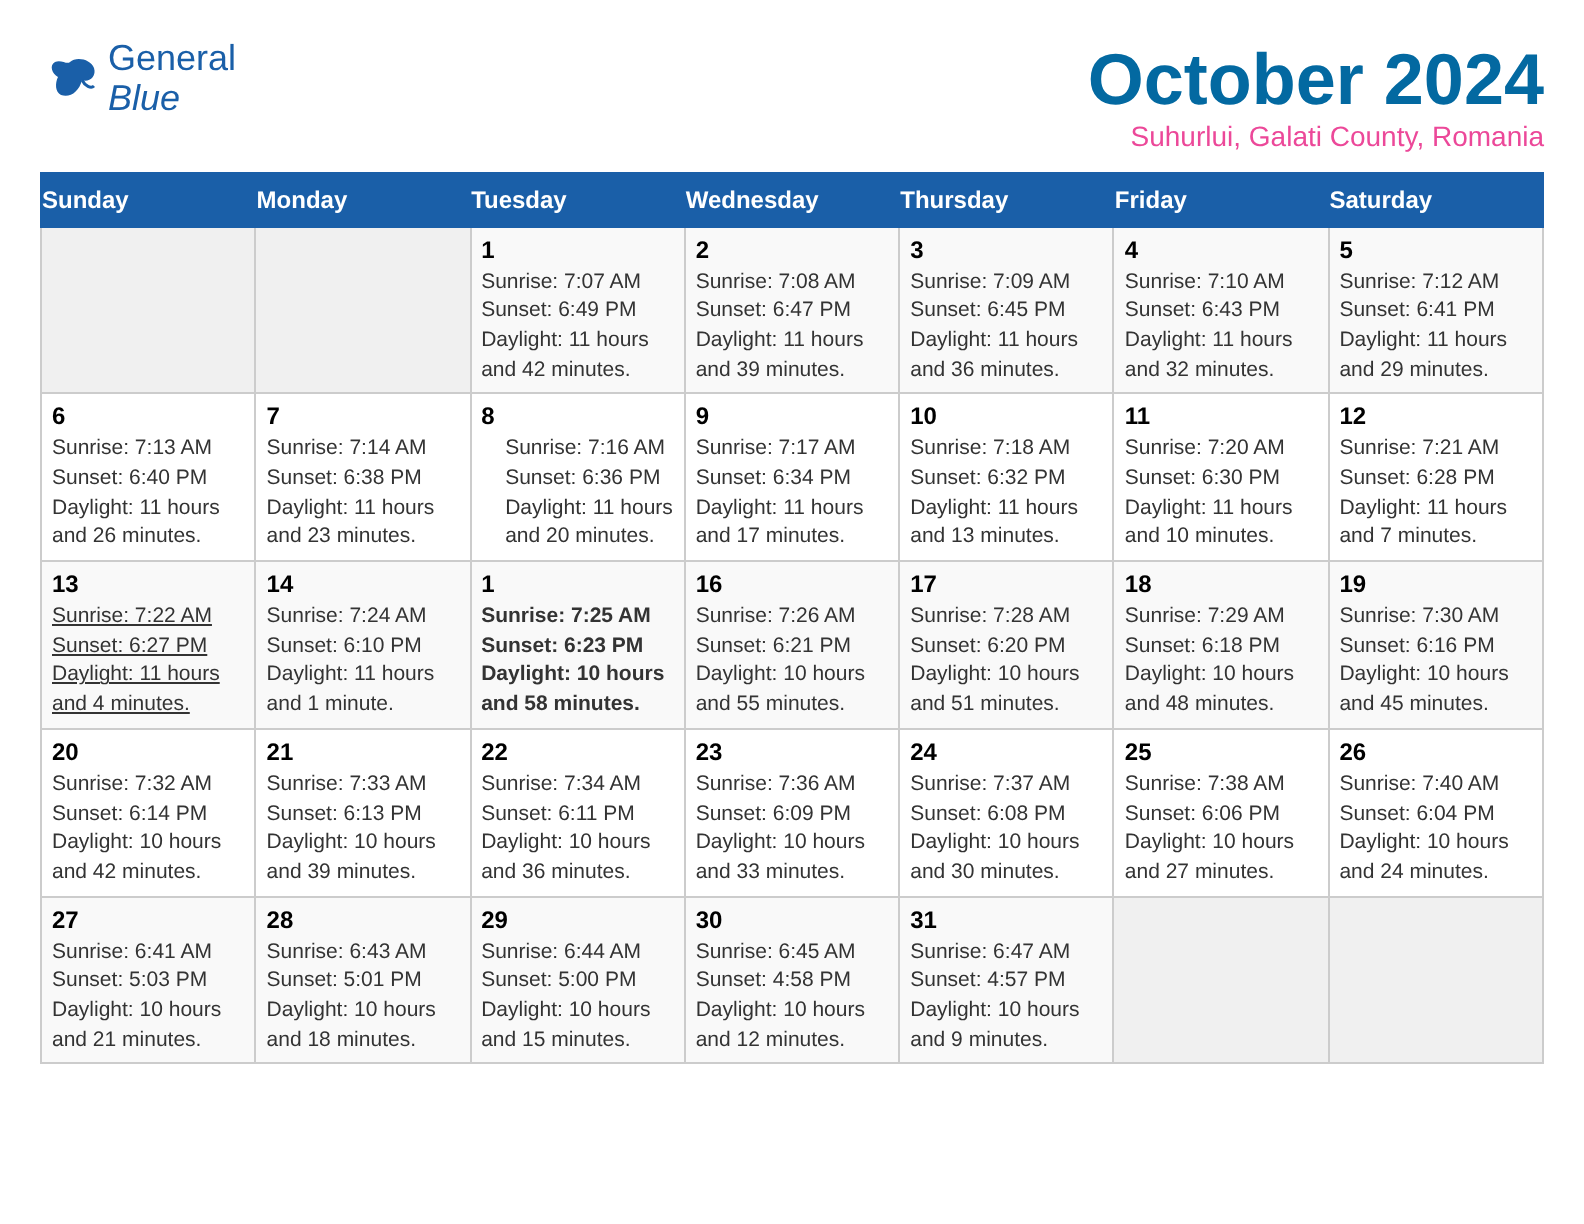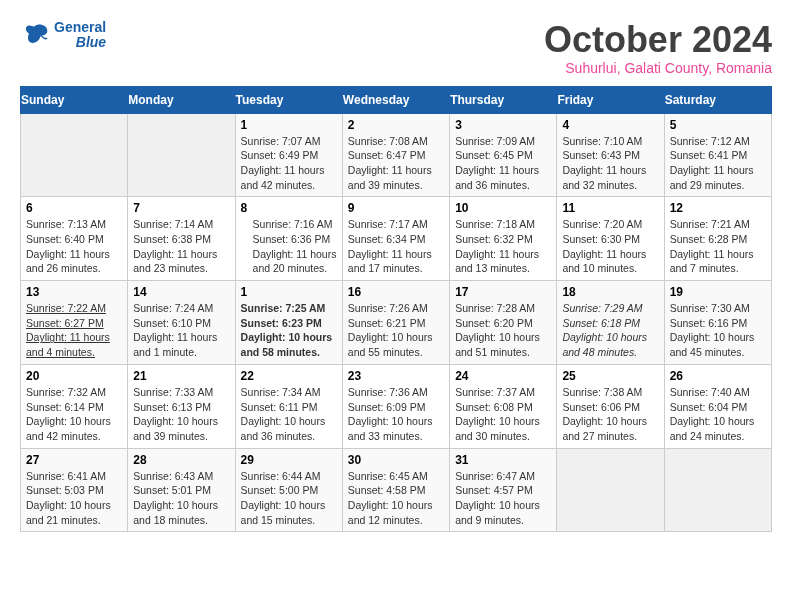--- a/index.html
+++ b/index.html
@@ -15,40 +15,39 @@
       justify-content: space-between;
       align-items: flex-start;
       margin-bottom: 10px;
     }
     .logo {
       display: flex;
       align-items: center;
       gap: 4px;
     }
     .logo-text {
-      font-size: 14px;
-      font-weight: bold;
+      font-size: 18px;
+      font-weight: normal;
       color: #333;
       line-height: 1.1;
-      text-align: right;
     }
     .logo-text span {
       color: #1a5fa8;
     }
     .logo-bird {
       width: 30px;
       height: 30px;
     }
     .title-block {
       text-align: right;
     }
     .month-title {
       font-size: 36px;
       font-weight: bold;
-      color: #404040;
+      color: #0369a1;
       line-height: 1.1;
     }
     .subtitle {
       font-size: 14px;
       color: #ec4899;
     }
     .calendar {
       width: 100%;
       border-collapse: collapse;
       font-size: 11px;
@@ -227,21 +226,21 @@
 Daylight: 10 hours and 55 minutes.</div>
         </td>
         <td>
           <span class="day-number">17</span>
           <div class="day-info" style="white-space: pre-line;">Sunrise: 7:28 AM
 Sunset: 6:20 PM
 Daylight: 10 hours and 51 minutes.</div>
         </td>
         <td>
           <span class="day-number">18</span>
-          <div class="day-info" style="white-space: pre-line; font-style: italic;">Sunrise: 7:29 AM
+          <div class="day-info" style="white-space: pre-line;">Sunrise: 7:29 AM
 Sunset: 6:18 PM
 Daylight: 10 hours and 48 minutes.</div>
         </td>
         <td>
           <span class="day-number">19</span>
           <div class="day-info" style="white-space: pre-line;">Sunrise: 7:30 AM
 Sunset: 6:16 PM
 Daylight: 10 hours and 45 minutes.</div>
         </td>
       </tr>

